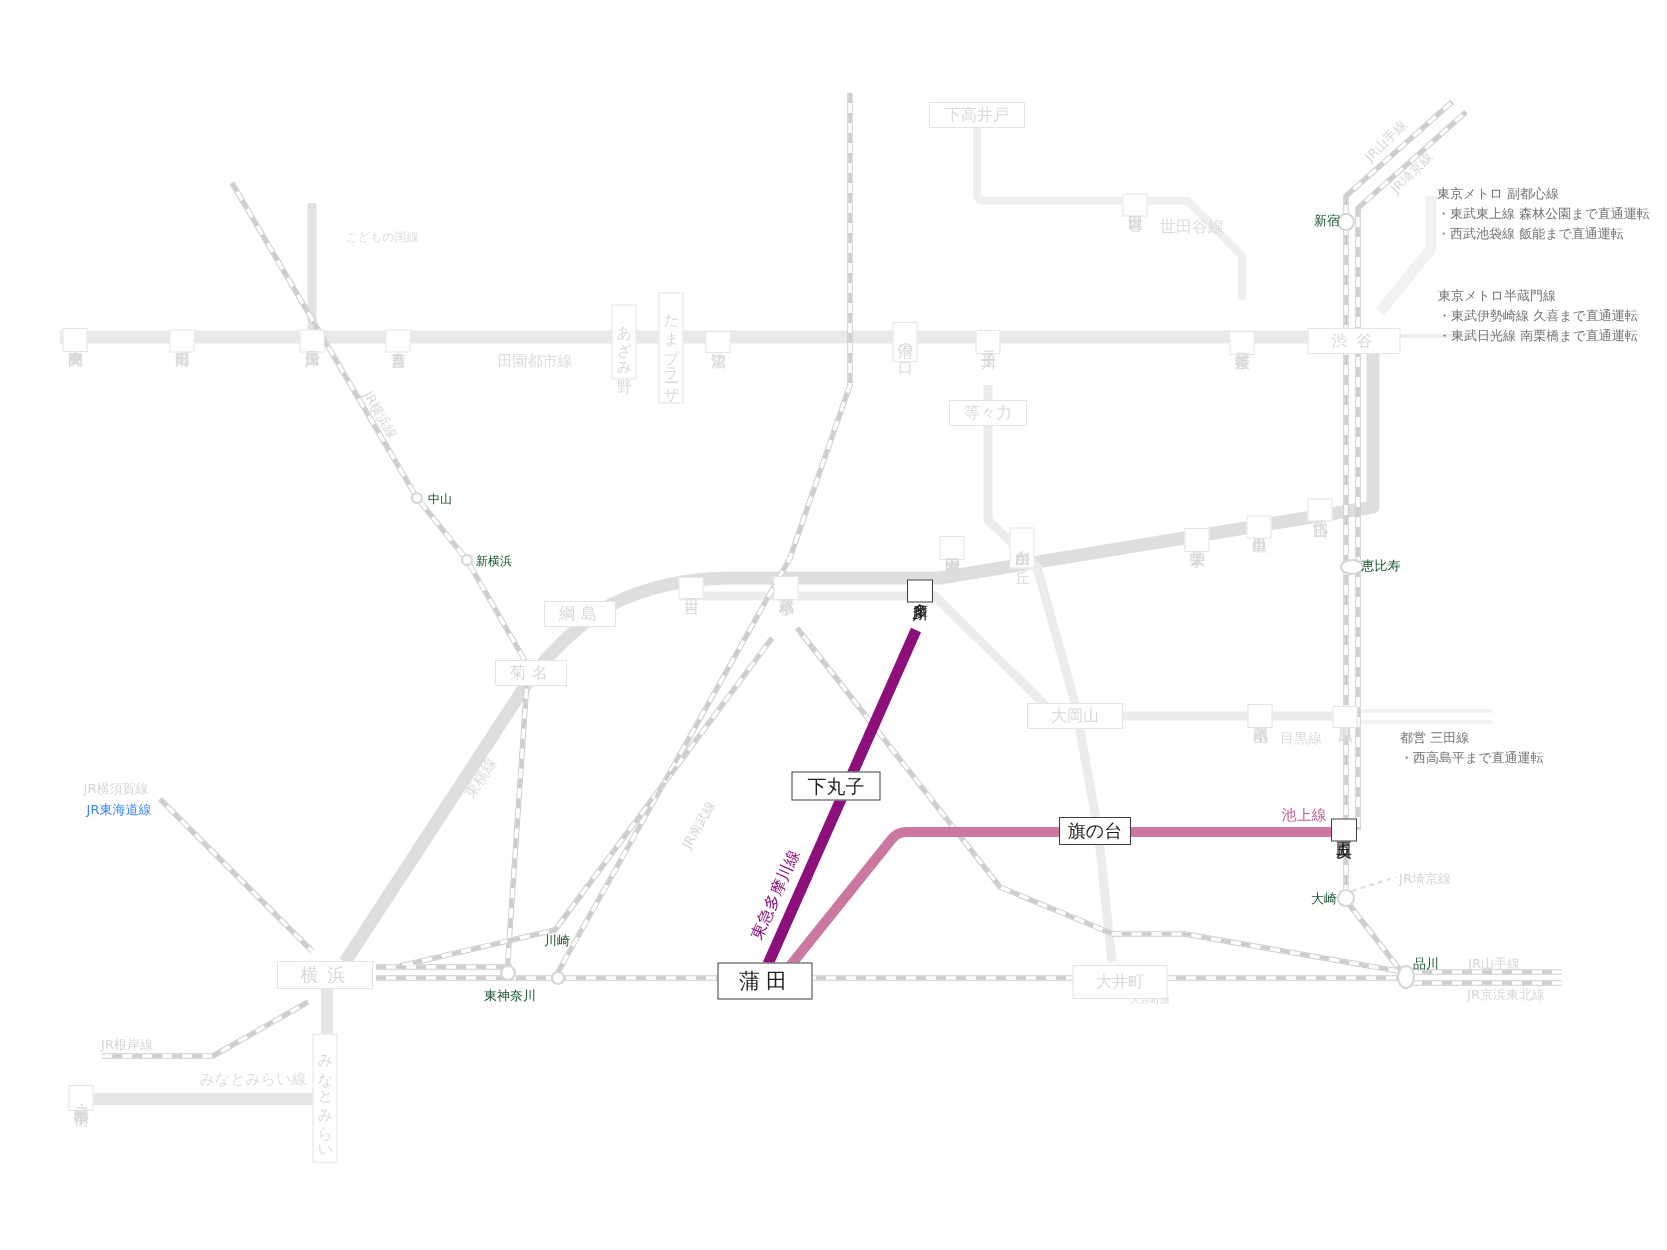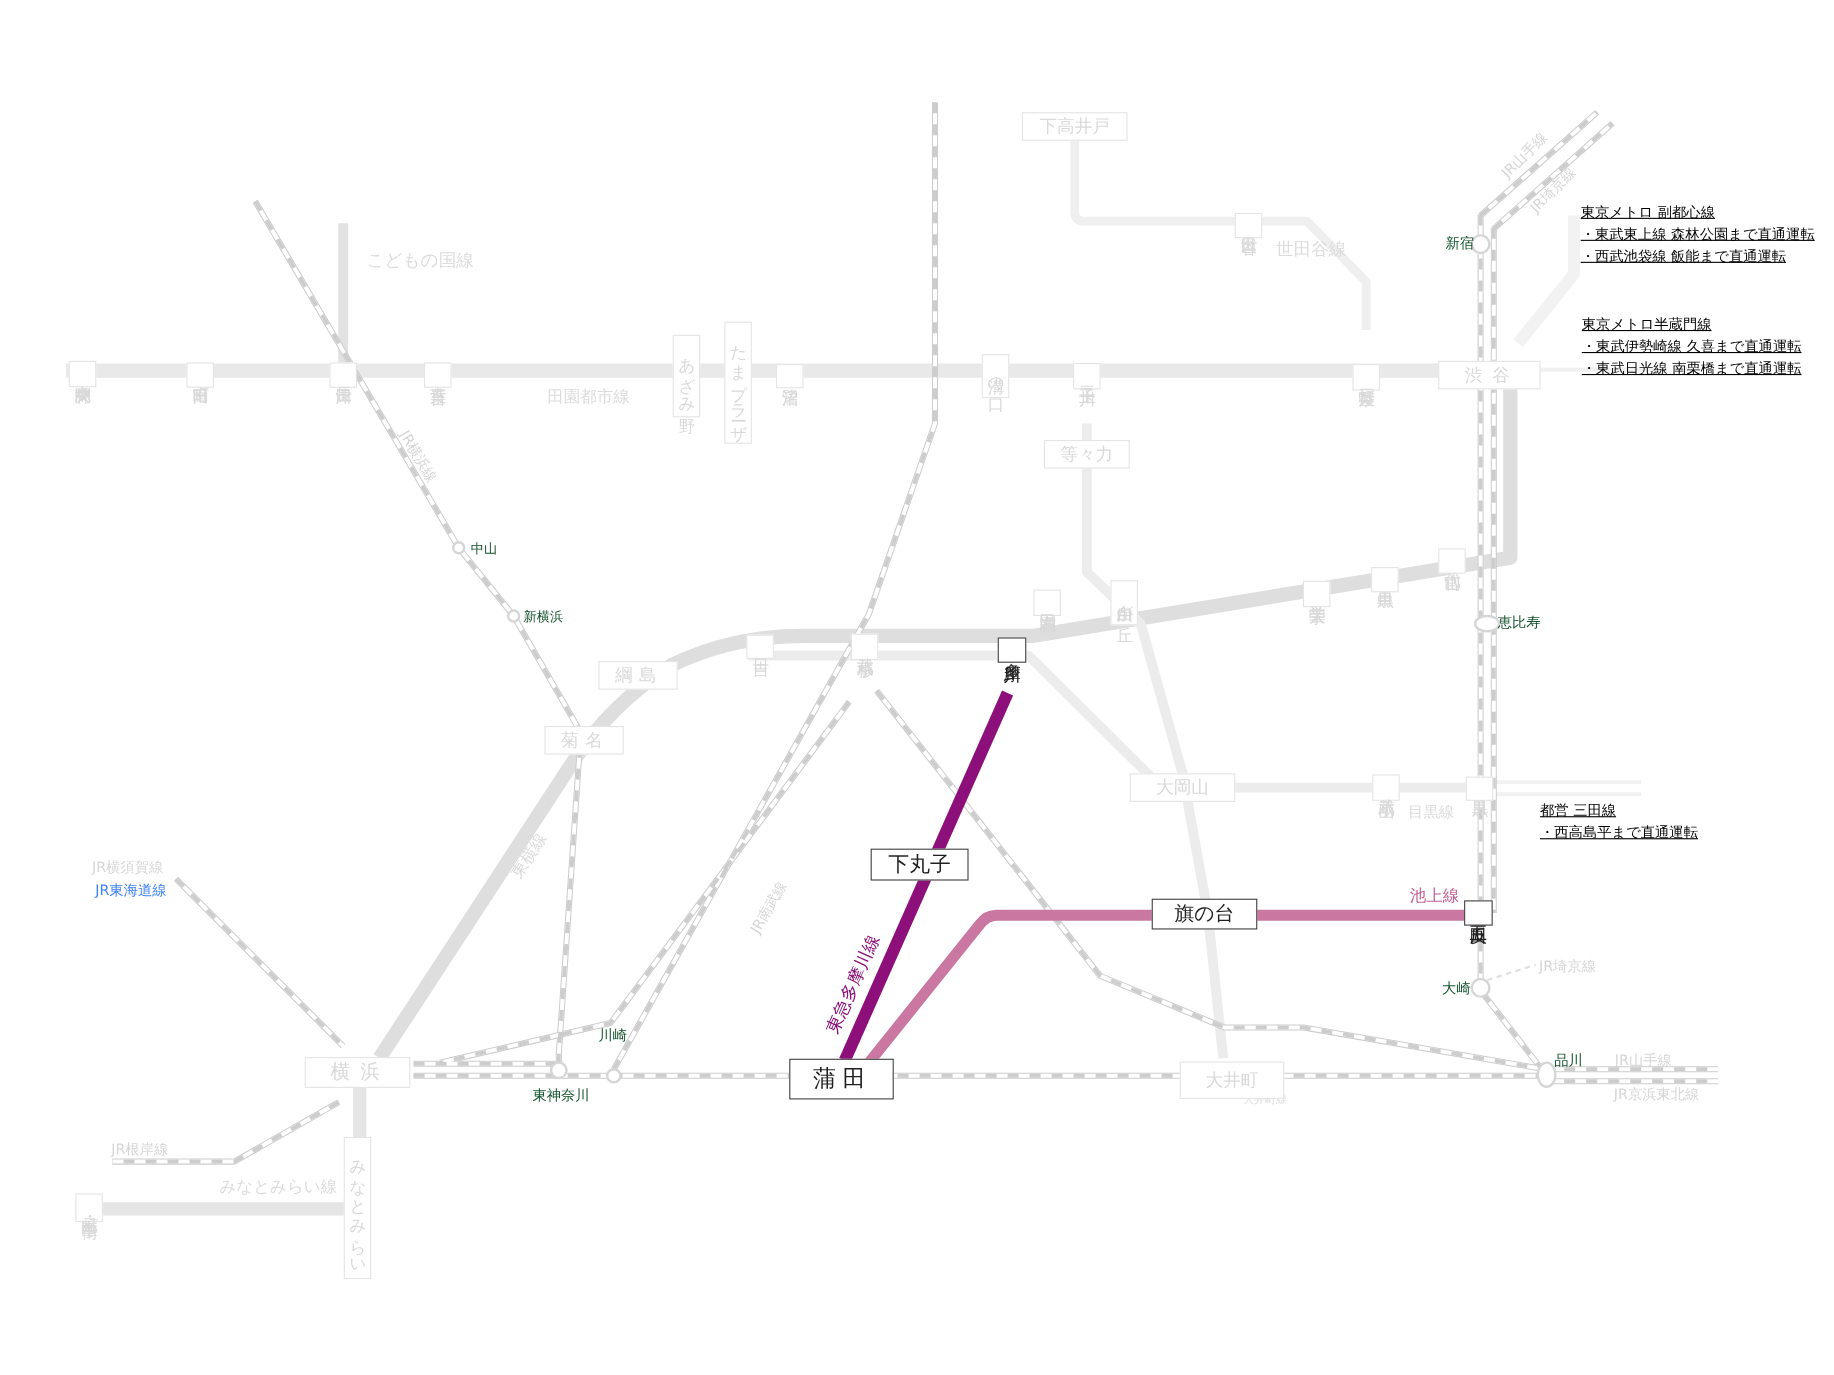--- a/index.html
+++ b/index.html
@@ -13,21 +13,21 @@
   .hbox{position:absolute;transform:translate(-50%,-50%);background:#fff;border:1.5px solid #e4e4e4;
         color:#d9d9d9;font-size:16px;padding:4px 12px;line-height:1;white-space:nowrap;z-index:3;
         display:flex;align-items:center;justify-content:center;box-sizing:border-box;}
   .hl{border-color:#3f3f3f;color:#1f1f1f;z-index:5;}
   
   .slabel{position:absolute;transform:translate(-50%,-50%);font-size:13px;color:#14532d;
           white-space:nowrap;z-index:2;}
   
   .llabel{position:absolute;transform:translate(-50%,-50%);font-size:15px;color:#dcdcdc;
           white-space:nowrap;z-index:2;}
-  .anno{position:absolute;font-size:13px;color:#000000;line-height:1.55;white-space:nowrap;z-index:2;text-decoration:underline;}
+  .anno{position:absolute;font-size:13px;color:#737373;line-height:1.55;white-space:nowrap;z-index:2;}
   
   .lt{fill:none;stroke-linejoin:round;stroke-linecap:butt;}
   .jr-casing{fill:none;stroke:#cdcdcd;stroke-width:5.5;stroke-linejoin:round;}
   .jr-inner{fill:none;stroke:#ffffff;stroke-width:3.6;stroke-linejoin:round;}
   .jr-dash{fill:none;stroke:#cdcdcd;stroke-width:3.6;stroke-dasharray:10 10;stroke-linejoin:round;}
   .dot{fill:#fff;stroke:#d6d6d6;stroke-width:2.2;}
 </style>
 </head>
 <body>
 
@@ -158,34 +158,34 @@
 <div class="hbox" style="left:988px;top:413px;width:78px">等々力</div>
 <div class="hbox" style="left:1075px;top:716px;width:96px">大岡山</div>
 <div class="hbox" style="left:580px;top:614px;width:72px;letter-spacing:6px;padding-left:14px">綱島</div>
 <div class="hbox" style="left:531px;top:673px;width:72px;letter-spacing:6px;padding-left:14px">菊名</div>
 <div class="hbox" style="left:325px;top:975px;width:96px;font-size:18px;letter-spacing:9px;padding-left:17px">横浜</div>
 <div class="hbox" style="left:1120px;top:982px;width:95px;height:34px">大井町</div>
 
 <div class="vbox hl" style="left:920px;top:591px;font-size:16px">多摩川</div>
 <div class="hbox hl" style="left:836px;top:786px;width:89px;font-size:19px">下丸子</div>
 <div class="hbox hl" style="left:765px;top:981px;width:95px;height:37px;font-size:21px;letter-spacing:6px;padding-left:14px">蒲田</div>
-<div class="hbox hl" style="left:1095px;top:831px;width:96px;font-size:18px">旗の台</div>
+<div class="hbox hl" style="left:1095px;top:831px;width:72px;font-size:18px">旗の台</div>
 <div class="vbox hl" style="left:1344px;top:830px;font-size:16px">五反田</div>
 
 <div class="slabel" style="left:1327px;top:221px">新宿</div>
 <div class="slabel" style="left:1381px;top:566px">恵比寿</div>
 <div class="slabel" style="left:1324px;top:899px">大崎</div>
 <div class="slabel" style="left:1426px;top:964px">品川</div>
 <div class="slabel" style="left:510px;top:996px">東神奈川</div>
 <div class="slabel" style="left:557px;top:941px">川崎</div>
 <div class="slabel" style="left:440px;top:499px;font-size:12px">中山</div>
 <div class="slabel" style="left:494px;top:561px;font-size:12px">新横浜</div>
 
 <div class="llabel" style="left:535px;top:361px">田園都市線</div>
-<div class="llabel" style="left:382px;top:237px;font-size:16px">こどもの国線</div>
+<div class="llabel" style="left:382px;top:237px;font-size:12px">こどもの国線</div>
 <div class="llabel" style="left:1192px;top:227px;font-size:16px">世田谷線</div>
 <div class="llabel" style="left:481px;top:778px;transform:translate(-50%,-50%) rotate(-57deg)">東横線</div>
 <div class="llabel" style="left:1301px;top:739px;font-size:14px">目黒線</div>
 <div class="llabel" style="left:1150px;top:1000px;font-size:10px">大井町線</div>
 <div class="llabel" style="left:253px;top:1079px">みなとみらい線</div>
 <div class="llabel" style="left:380px;top:415px;font-size:13px;color:#d6d6d6;transform:translate(-50%,-50%) rotate(59deg)">JR横浜線</div>
 <div class="llabel" style="left:699px;top:825px;font-size:13px;color:#d6d6d6;transform:translate(-50%,-50%) rotate(-60deg)">JR南武線</div>
 <div class="llabel" style="left:1386px;top:141px;font-size:13px;color:#d6d6d6;transform:translate(-50%,-50%) rotate(-45deg)">JR山手線</div>
 <div class="llabel" style="left:1412px;top:173px;font-size:13px;color:#d6d6d6;transform:translate(-50%,-50%) rotate(-45deg)">JR埼京線</div>
 <div class="llabel" style="left:1425px;top:879px;font-size:13px;color:#d6d6d6">JR埼京線</div>

